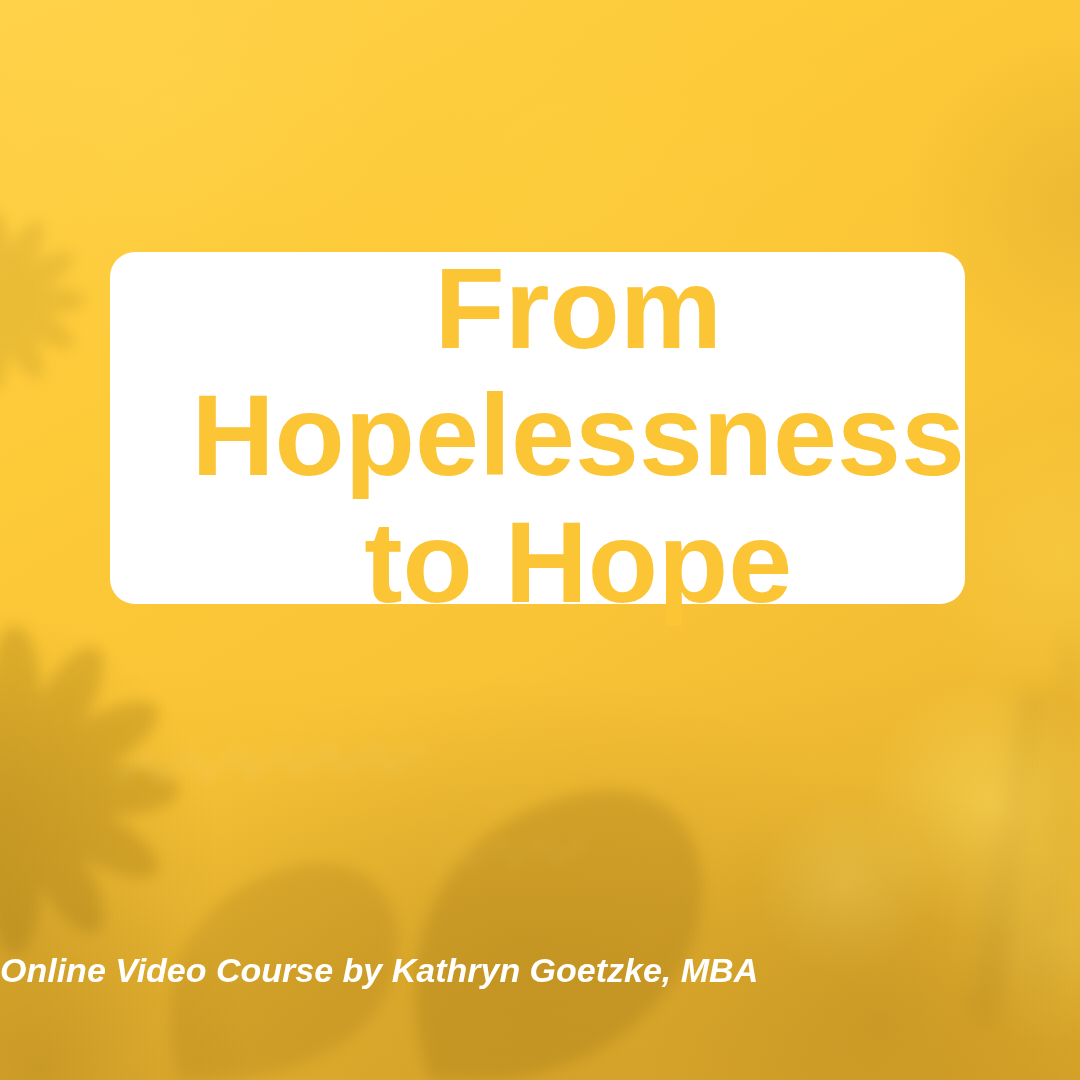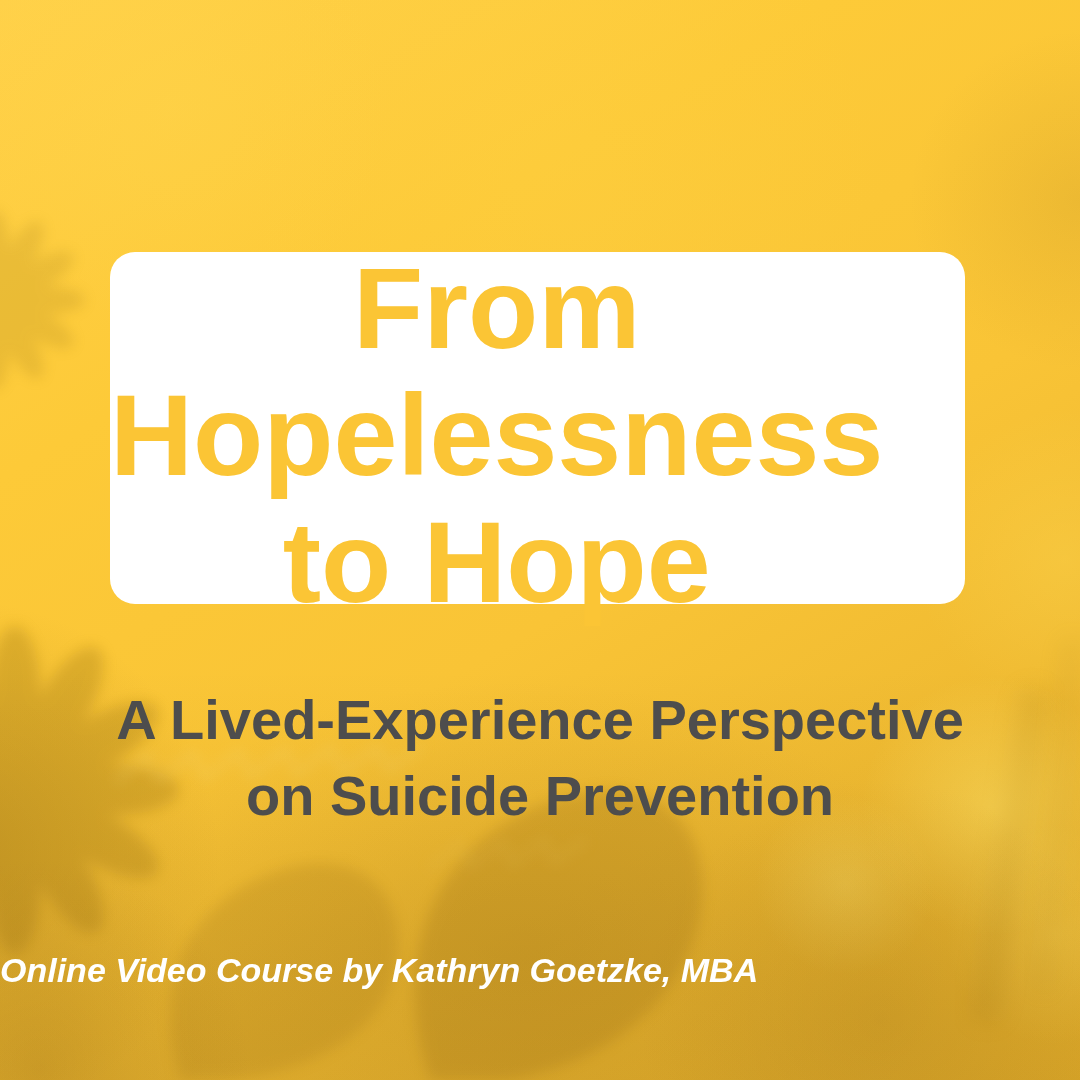--- a/index.html
+++ b/index.html
@@ -58,21 +58,21 @@
     left: 110px;
     top: 252px;
     width: 855px;
     height: 352px;
     box-sizing: border-box;
     padding-top: 14px;
     background: #ffffff;
     border-radius: 25px;
     display: flex;
     align-items: center;
-    justify-content: flex-start;
+    justify-content: flex-end;
   }
 
   .course-title {
     margin: 0;
     color: #fbc535;
     font-size: 115px;
     line-height: 127px;
     font-weight: 700;
     text-align: center;
     white-space: pre-line;
@@ -151,18 +151,16 @@
 
   <div class="bg-lights"></div>
   <div class="bg-shadows"></div>
 
   <div class="title-card">
     <h1 class="course-title">From
 Hopelessness
 to Hope</h1>
   </div>
 
-  <h2 class="course-subtitle">A Lived-Experience Perspective
-on Suicide Prevention</h2>
 
   <p class="course-byline">Online Video Course by Kathryn Goetzke, MBA</p>
 
 </div>
 
 </body></html>

